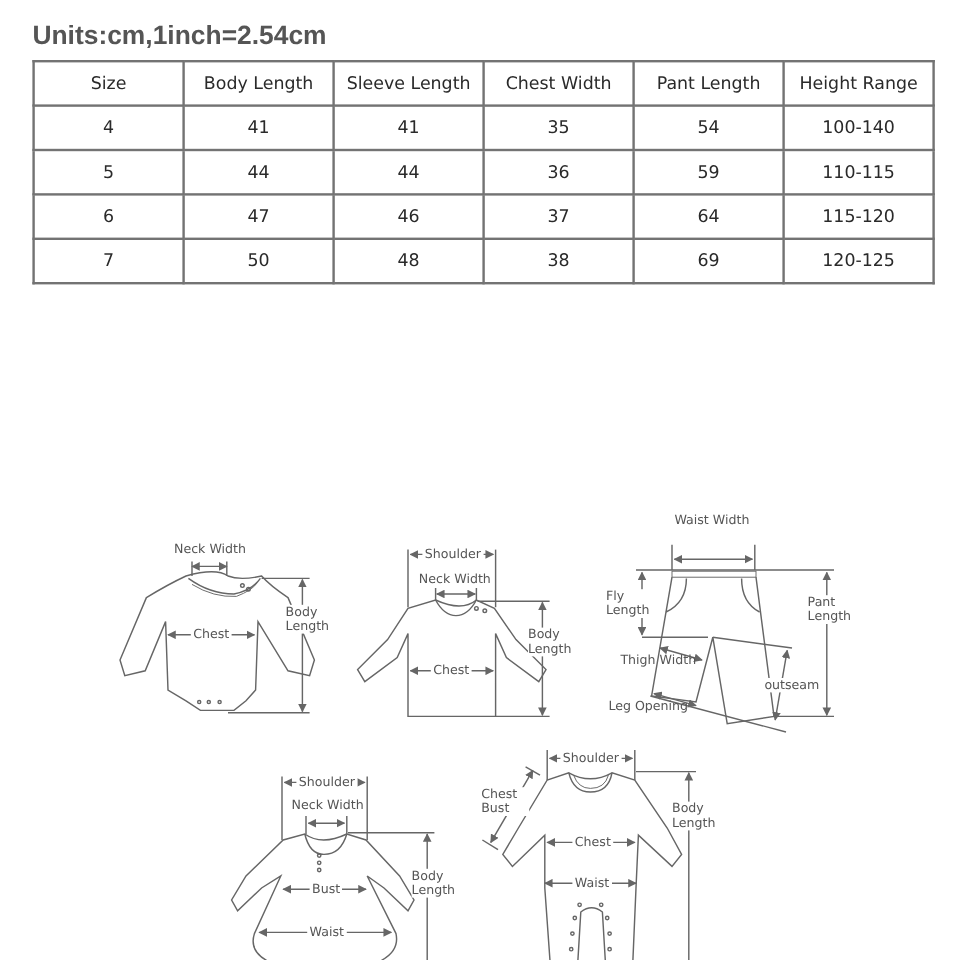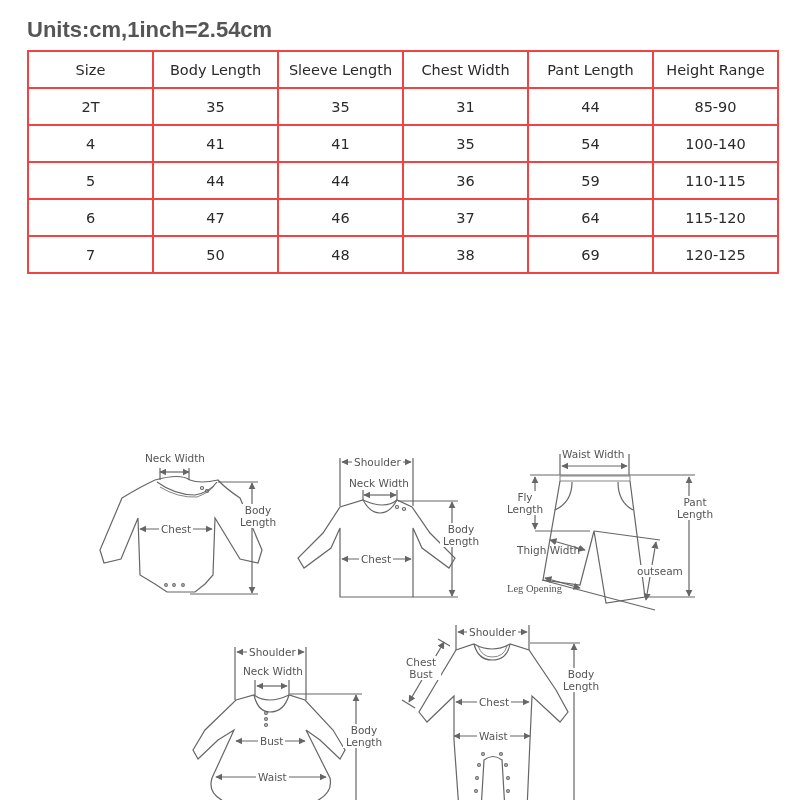--- a/index.html
+++ b/index.html
@@ -8,58 +8,50 @@
     position: absolute; left: 27px; top: 17px;
     font-family: "Liberation Sans", sans-serif; font-weight: bold;
     font-size: 22px; color: #555555; letter-spacing: 0px;
   }
   table.size-table {
     position: absolute; left: 27px; top: 50px;
     border-collapse: collapse; table-layout: fixed;
     width: 739px;
   }
   table.size-table td, table.size-table th {
-    border: 2px solid #ef4444;
+    border: 2px solid #737373;
     height: 35px; padding: 0;
     text-align: center; vertical-align: middle;
     font-family: "DejaVu Sans", sans-serif; font-weight: normal;
     font-size: 14.5px; color: #2a2a2a;
     width: 123px;
   }
   .diagram { position: absolute; left: 0; top: 0; width: 641px; height: 800px; pointer-events: none; margin-top: 40px; }
   .diagram svg { position: absolute; left: 0; top: 0; }
   .dlabel {
     position: absolute; font-family: "DejaVu Sans", sans-serif; font-size: 10.5px;
     color: #555555; line-height: 12px; background: #ffffff; white-space: nowrap;
   }
   .dlabel.nobg { background: transparent; }
-  .dlabel.center { text-align: center; }
+  .dlabel.center { text-align: left; }
 </style>
 </head>
 <body>
 
 <div class="units">Units:cm,1inch=2.54cm</div>
 
 <table class="size-table">
   <tbody>
       <tr>
     <td>Size</td>
     <td>Body Length</td>
     <td>Sleeve Length</td>
     <td>Chest Width</td>
     <td>Pant Length</td>
     <td>Height Range</td>
-  </tr>
-  <tr>
-    <td>2T</td>
-    <td>35</td>
-    <td>35</td>
-    <td>31</td>
-    <td>44</td>
-    <td>85-90</td>
   </tr>
   <tr>
     <td>4</td>
     <td>41</td>
     <td>41</td>
     <td>35</td>
     <td>54</td>
     <td>100-140</td>
   </tr>
   <tr>
@@ -209,32 +201,32 @@
   </div>
 
   <div class="dlabel" style="left:352px;top:416px;padding:0 2px;">Shoulder</div>
   <div class="dlabel nobg" style="left:349px;top:437px;">Neck Width</div>
   <div class="dlabel" style="left:359px;top:513px;padding:0 2px;">Chest</div>
   <div class="dlabel center" style="left:440px;top:483px;width:42px;">
     <div>Body</div>
     <div>Length</div>
   </div>
 
-  <div class="dlabel nobg" style="left:562px;top:408px;">Waist Width</div>
+  <div class="dlabel nobg" style="left:562px;top:388px;">Waist Width</div>
   <div class="dlabel center" style="left:505px;top:451px;width:40px;">
     <div>Fly</div>
     <div>Length</div>
   </div>
   <div class="dlabel center" style="left:673px;top:456px;width:44px;">
     <div>Pant</div>
     <div>Length</div>
   </div>
   <div class="dlabel nobg" style="left:517px;top:504px;">Thigh Width</div>
   <div class="dlabel" style="left:637px;top:525px;">outseam</div>
-  <div class="dlabel nobg" style="left:507px;top:543px;font-family:Liberation Serif, serif;">Leg Opening</div>
+  <div class="dlabel nobg" style="left:507px;top:543px;">Leg Opening</div>
 
   <div class="dlabel" style="left:247px;top:606px;padding:0 2px;">Shoulder</div>
   <div class="dlabel nobg" style="left:243px;top:625px;">Neck Width</div>
   <div class="dlabel" style="left:258px;top:695px;padding:0 2px;">Bust</div>
   <div class="dlabel" style="left:256px;top:731px;padding:0 2px;">Waist</div>
   <div class="dlabel center" style="left:343px;top:684px;width:42px;">
     <div>Body</div>
     <div>Length</div>
   </div>
 

